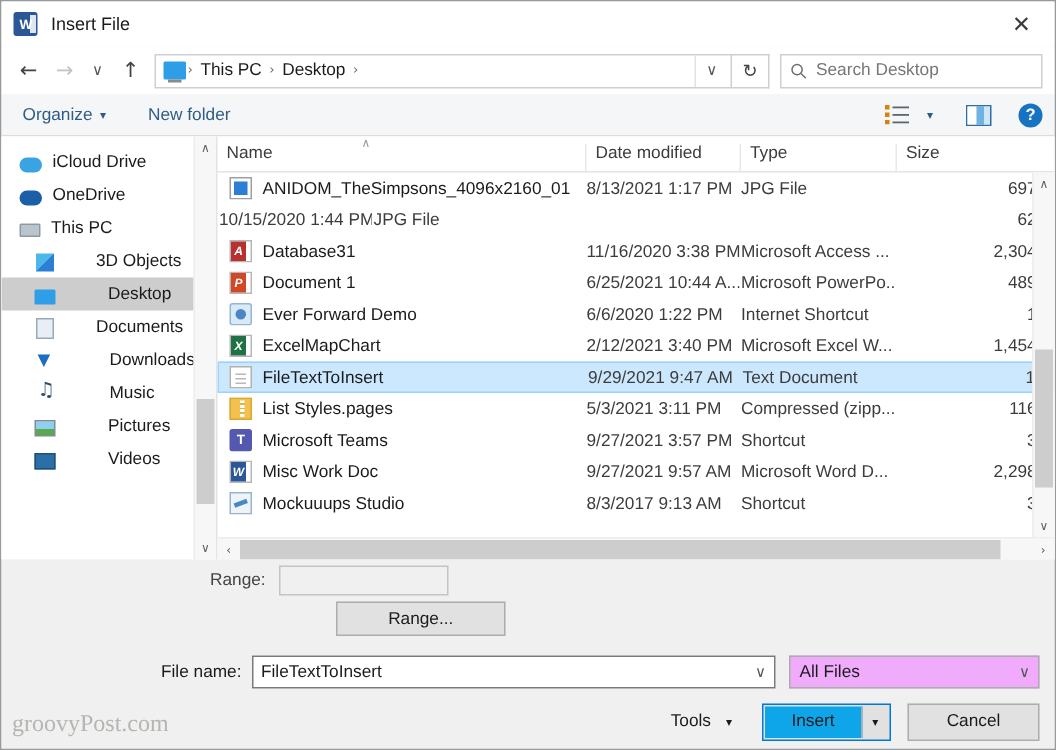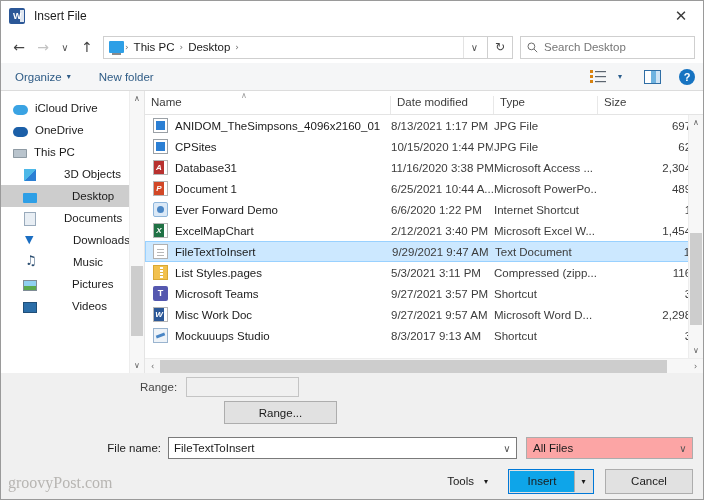--- a/index.html
+++ b/index.html
@@ -354,21 +354,21 @@
     flex: 1; height: 22px; background: #fff; border: 1px solid #7a7a7a;
     display: flex; align-items: center; padding-left: 5px; font-size: 11.5px;
   }
   #filename-value { flex: 1; }
   .combo-caret {
     width: 18px; text-align: center; color: #555; font-size: 10px;
     font-family: "DejaVu Sans", sans-serif;
   }
   #filetype-combo {
     width: 167px; height: 22px; margin-left: 9px; flex: none;
-    background: #fca5a5; border: 1px solid #acacac;
+    background: #f0abfc; border: 1px solid #acacac;
     display: flex; align-items: center; padding-left: 6px; font-size: 11.5px;
   }
   #btn-row {
     display: flex; align-items: center; justify-content: flex-end;
     height: 36px; padding-right: 10px; gap: 0;
   }
   #tools-btn {
     display: flex; align-items: center; height: 23px;
     padding: 0 6px; font-size: 11.5px; color: #1b1b1b; margin-right: 14px;
   }
@@ -531,24 +531,20 @@
         <div class="row">
           <span class="cell-name">
             <span class="ficon ico-jpg"></span>
             <span>ANIDOM_TheSimpsons_4096x2160_01</span>
           </span>
           <span class="cell-date">8/13/2021 1:17 PM</span>
           <span class="cell-type">JPG File</span>
           <span class="cell-size">697 K</span>
         </div>
         <div class="row">
-          <span class="cell-name">
-            <span class="ficon ico-jpg"></span>
-            <span>CPSites</span>
-          </span>
           <span class="cell-date">10/15/2020 1:44 PM</span>
           <span class="cell-type">JPG File</span>
           <span class="cell-size">62 K</span>
         </div>
         <div class="row">
           <span class="cell-name">
             <span class="ficon ico-doc">
                 <i class="badge b-access">A</i>
               </span>
             <span>Database31</span>

